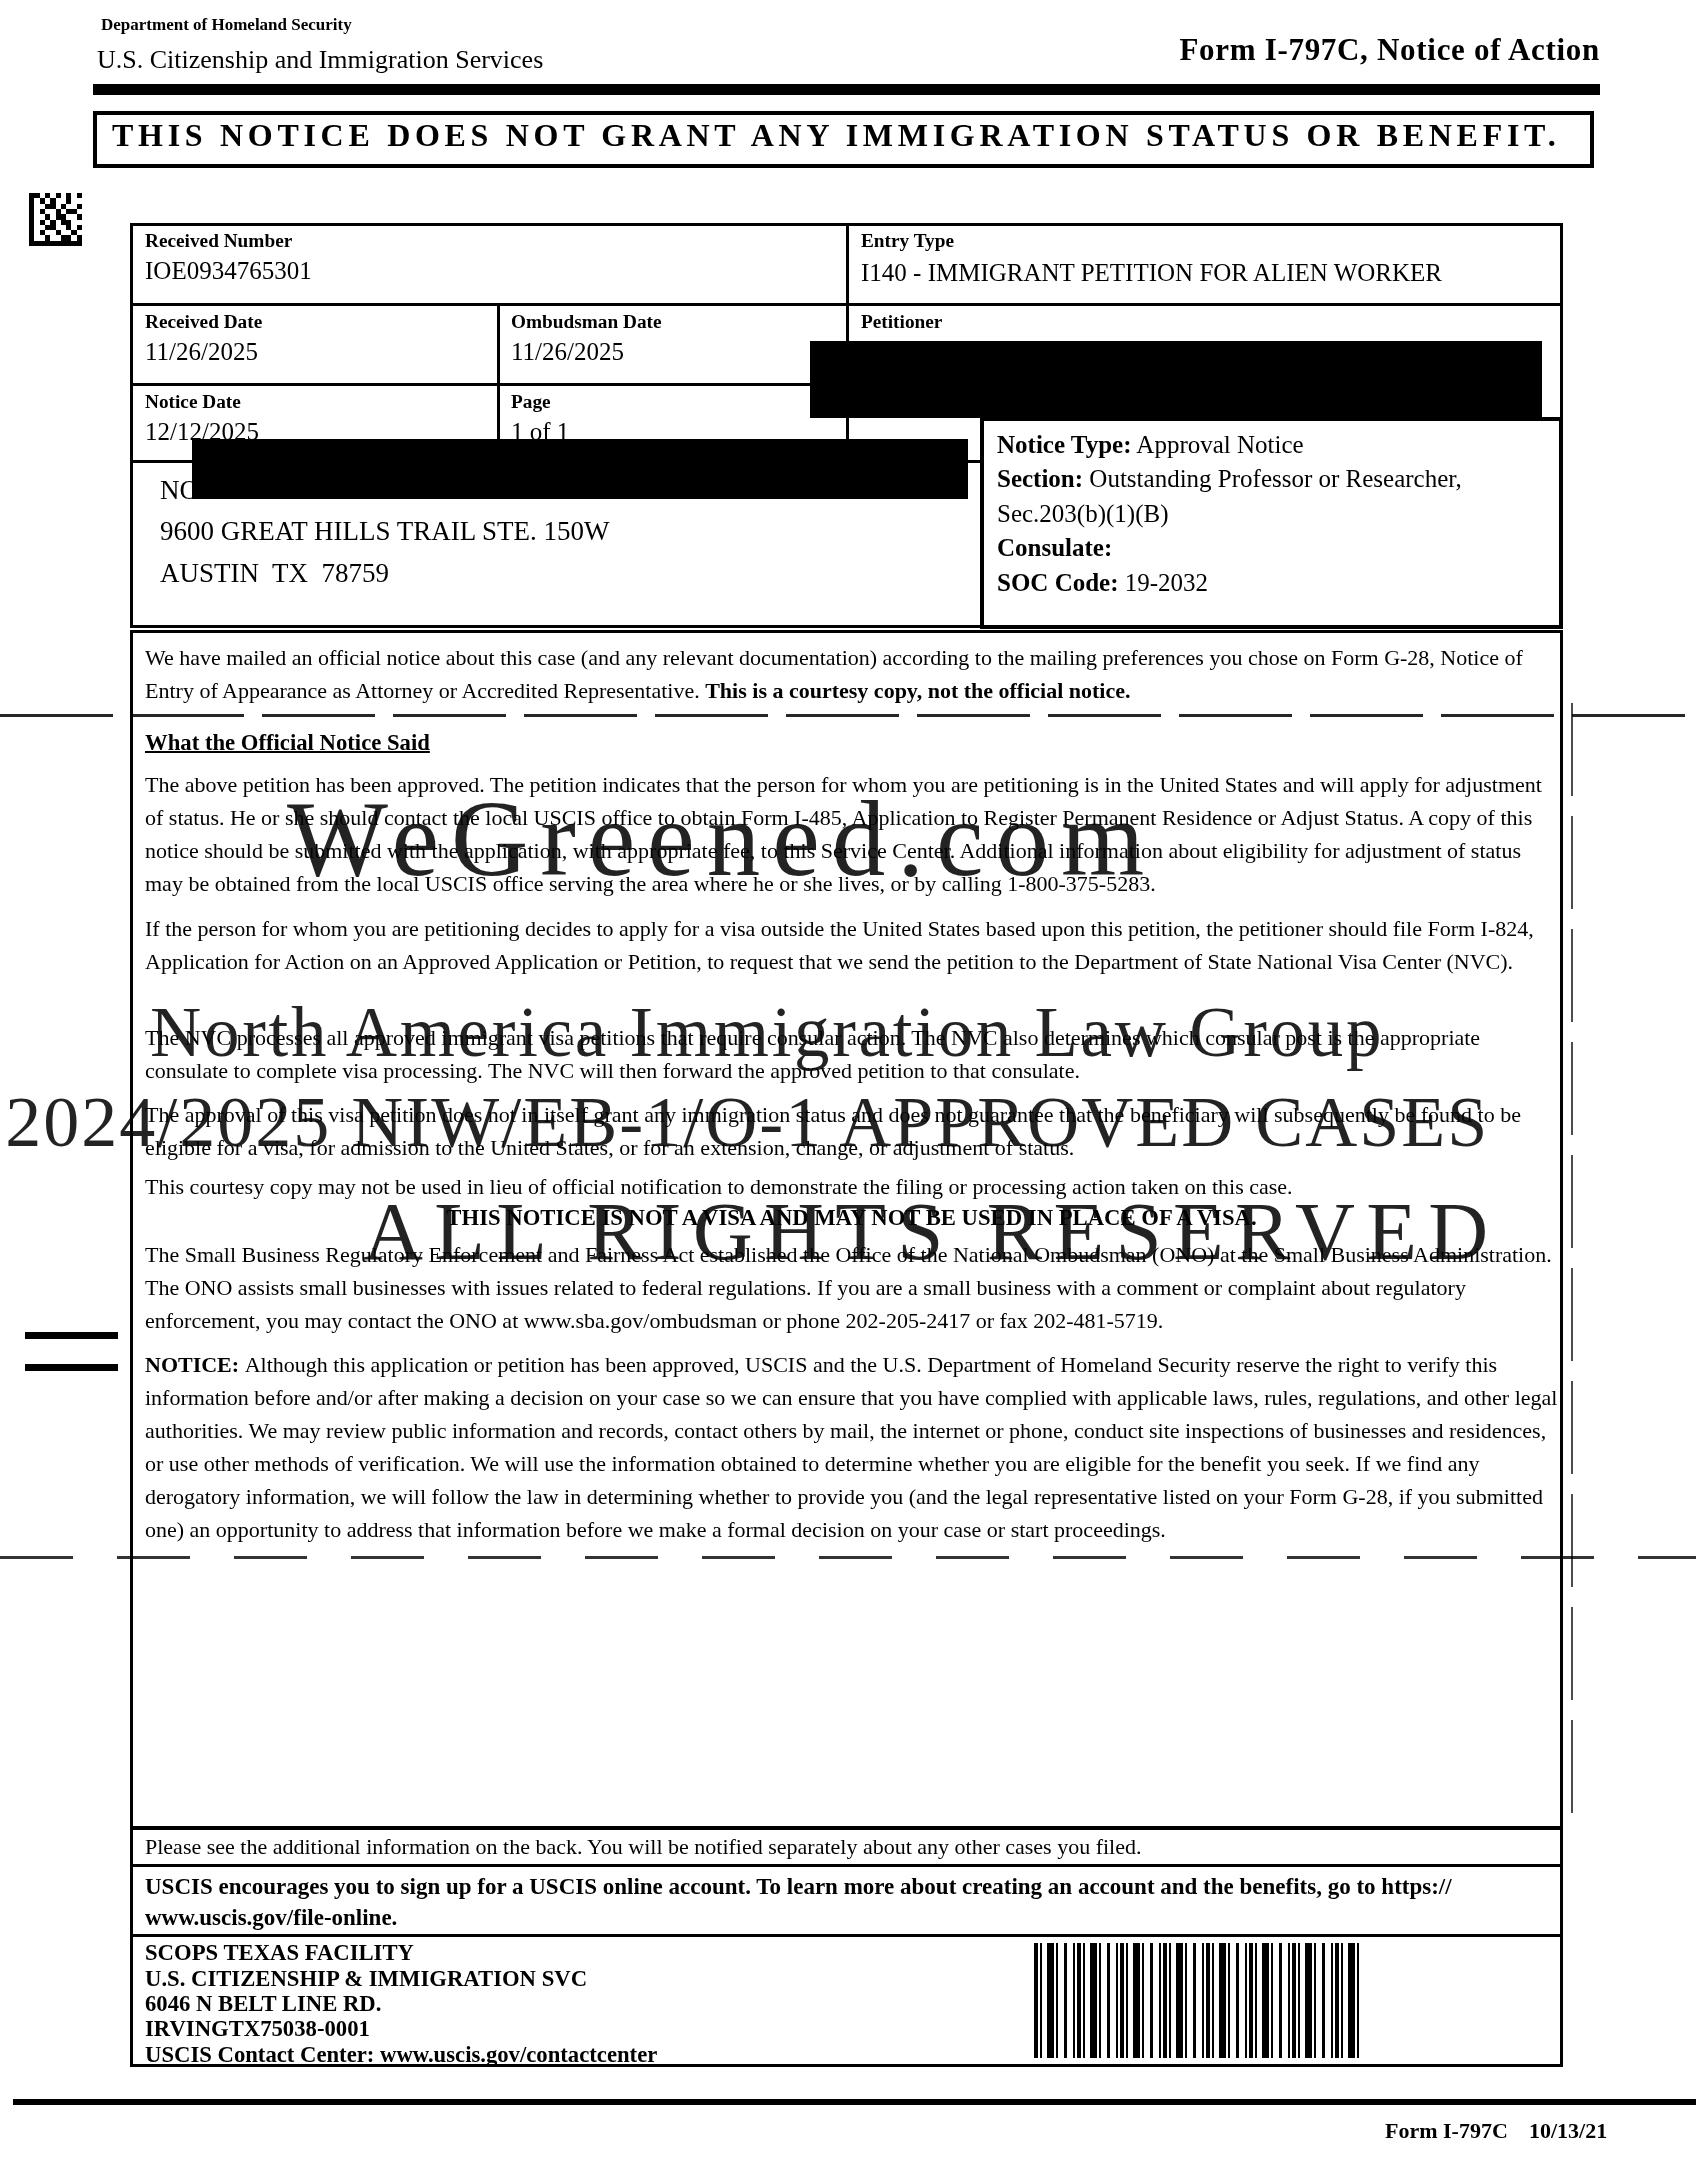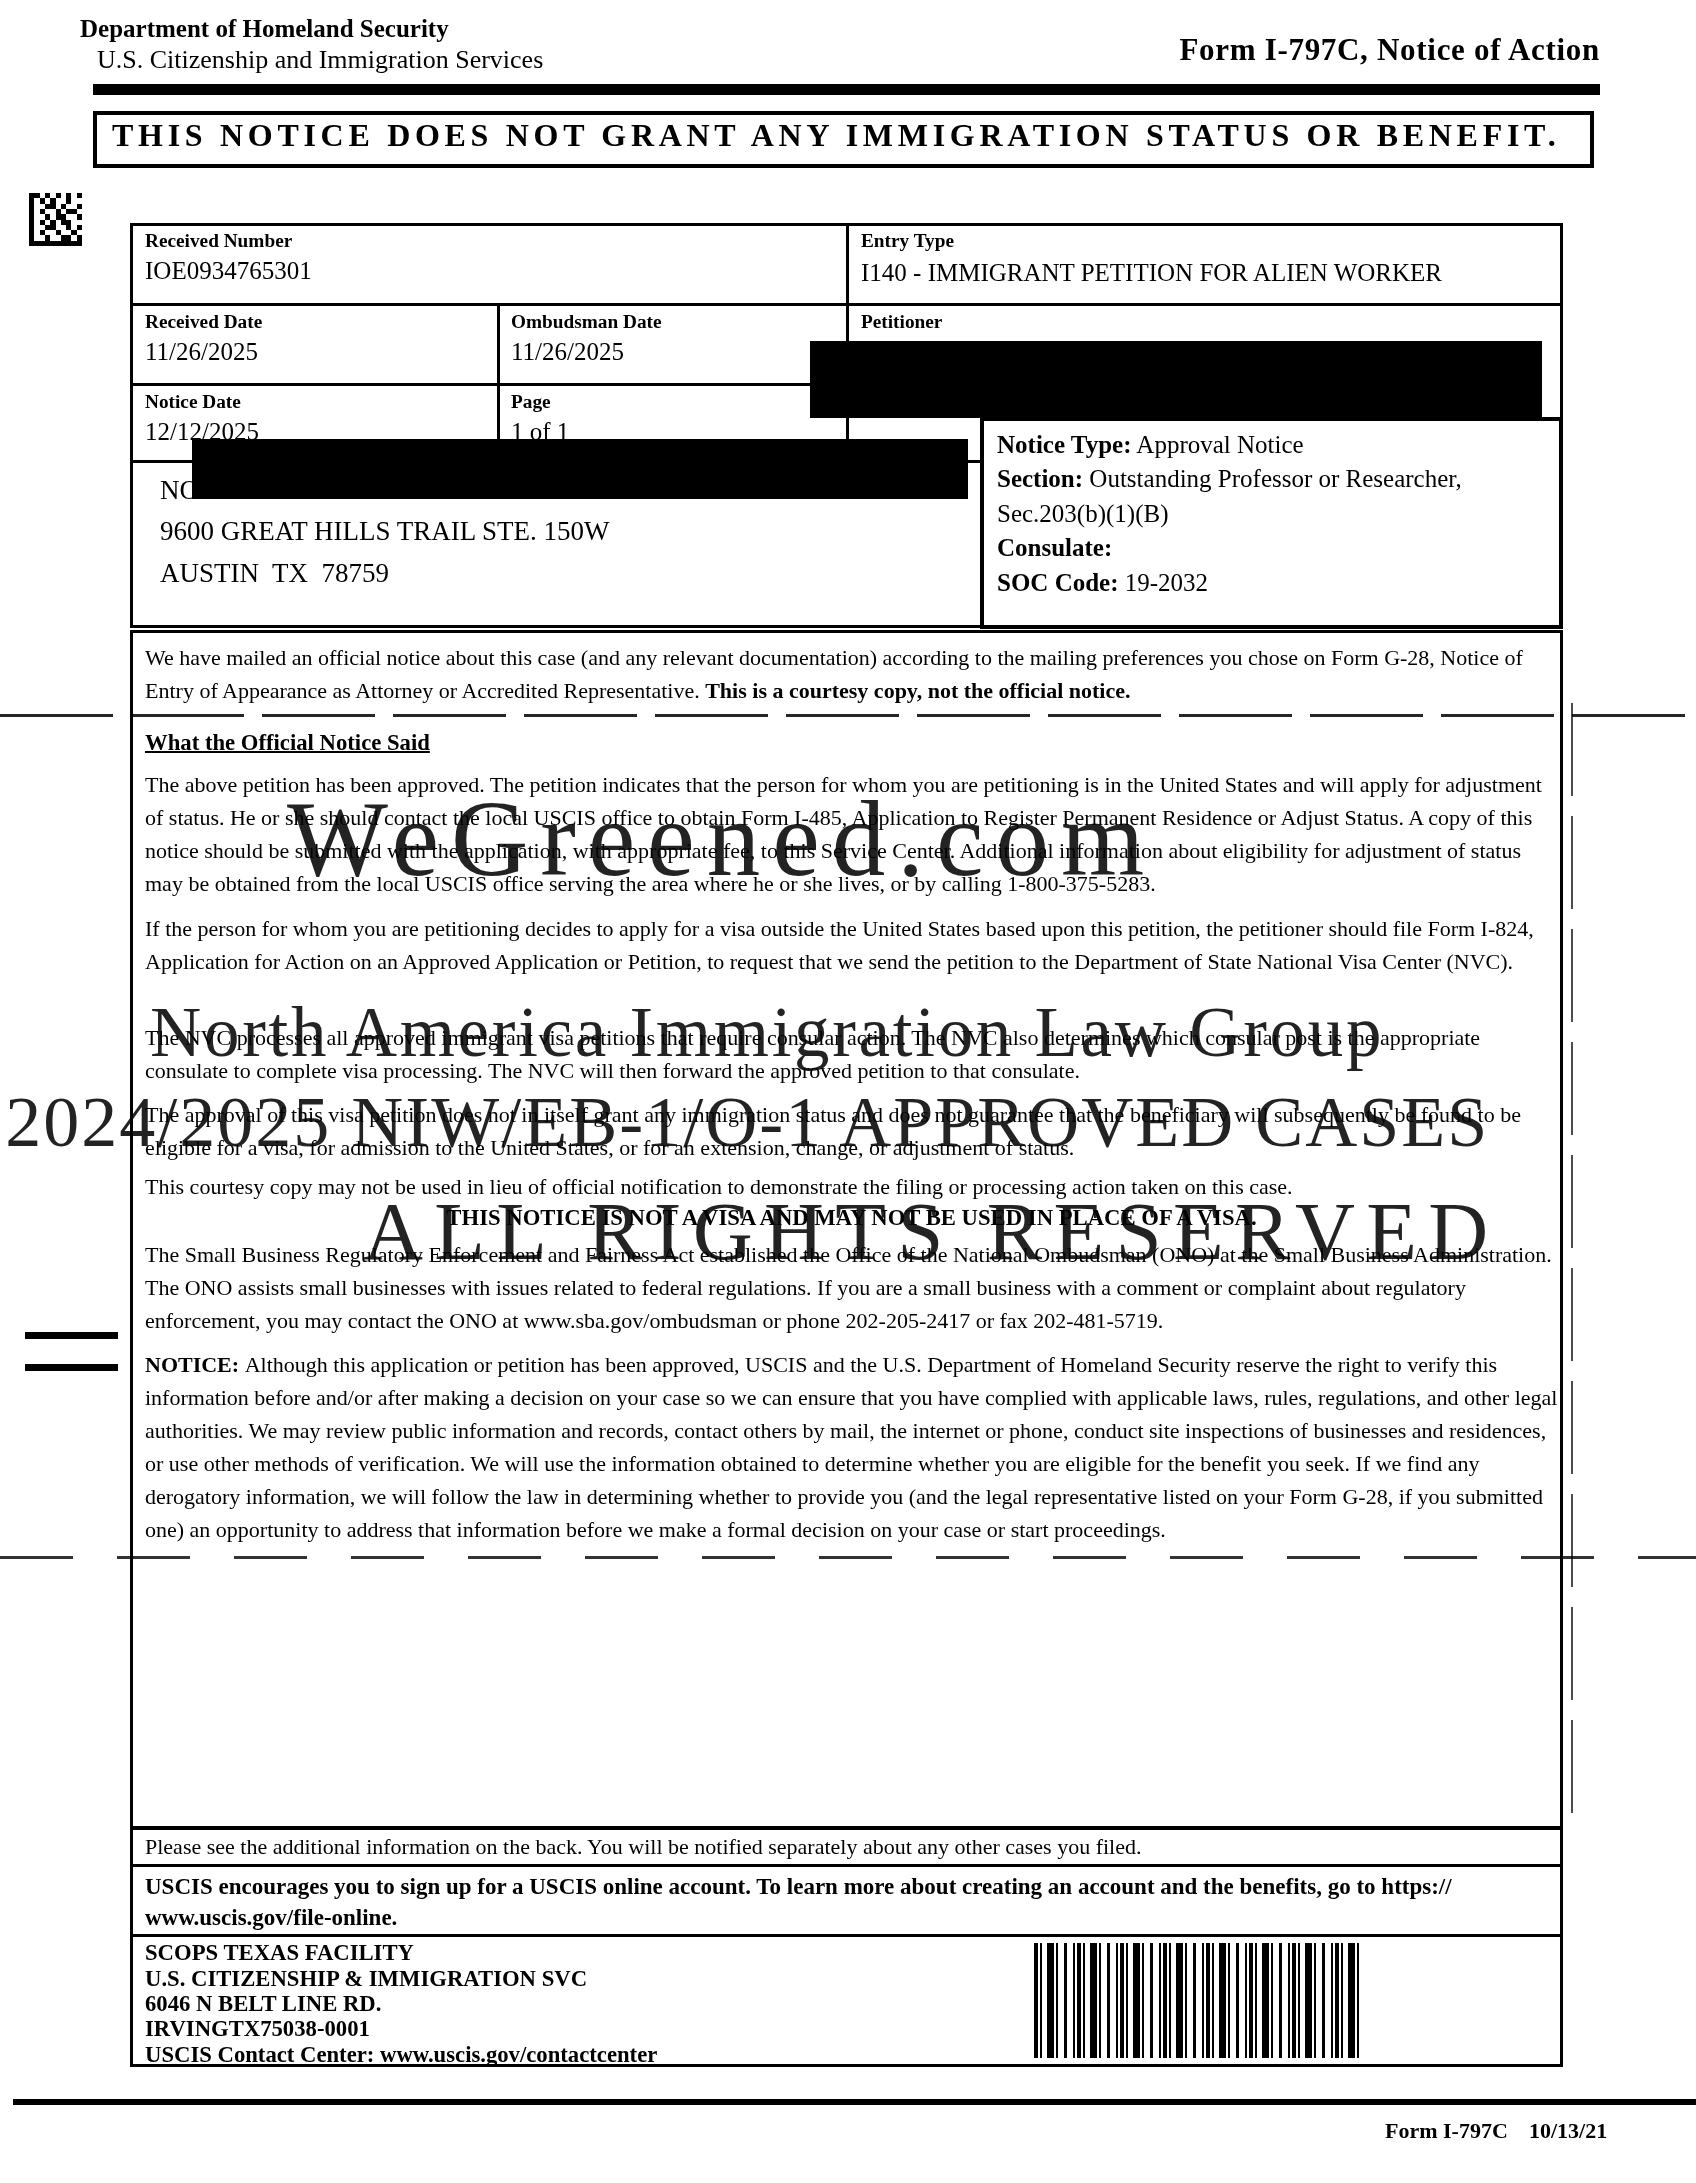--- a/index.html
+++ b/index.html
@@ -2,21 +2,21 @@
 <html style="font-size:10.7px"><head>
 <meta charset="utf-8">
 <style>
   html,body{margin:0;padding:0;background:#9a9a9a;}
   .page{
     position:relative;width:1697px;height:2183px;background:#ffffff;
     font-family:"Liberation Serif","DejaVu Serif",serif;color:#000;overflow:hidden;
   }
   .abs{position:absolute;}
   
-  .agency1{left:80px;top:14.7px;font-size:25px;font-weight:bold;}
+  .agency1{left:101px;top:14.7px;font-size:17px;font-weight:bold;}
   .agency2{left:97px;top:45px;font-size:26px;}
   .formtitle{left:1060px;top:32px;width:540px;font-size:31px;font-weight:bold;text-align:right;letter-spacing:0.7px;}
   .hdr-rule{left:93px;top:84px;width:1507px;height:10.7px;background:#000;}
   
   .banner{left:93px;top:111px;width:1501px;height:57px;border:4.7px solid #000;box-sizing:border-box;}
   .banner-text{left:112px;top:117px;font-size:32px;font-weight:bold;letter-spacing:4.7px;white-space:nowrap;}
   
   .tbl{left:130px;top:223px;width:1433px;height:405px;border:3.3px solid #000;box-sizing:border-box;}
   .hline,.vline{background:#000;}
   .lbl{font-size:19.3px;font-weight:bold;white-space:nowrap;}

